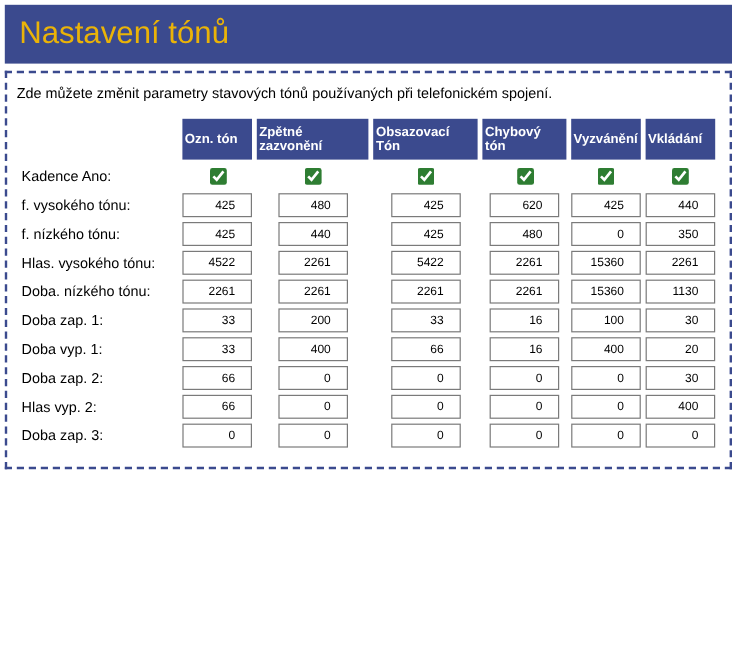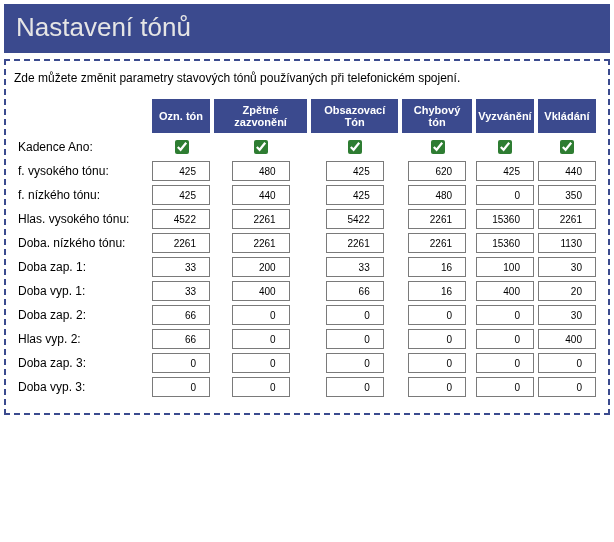--- a/index.html
+++ b/index.html
@@ -7,21 +7,21 @@
     margin: 0;
     padding: 4px;
     font-family: Arial, sans-serif;
     font-size: 12px;
     background: #fff;
     color: #000;
     width: 614px;
   }
   .title-bar {
     background: #3b4a8e;
-    color: #e5e5e5;
+    color: #eab308;
     padding: 8px 12px 10px 12px;
     font-size: 26px;
     font-weight: 300;
     font-family: "Segoe UI Light", "Segoe UI", Arial, sans-serif;
   }
   .panel {
     border: 2px dashed #3b4a8e;
     margin-top: 6px;
     padding: 8px 8px 12px 8px;
   }
@@ -32,21 +32,21 @@
   table.grid {
     border-collapse: separate;
     border-spacing: 4px;
     width: 100%;
   }
   table.grid th {
     background: #3b4a8e;
     color: #fff;
     font-weight: bold;
     font-size: 11px;
-    text-align: center;
+    text-align: left;
     padding: 4px 2px;
     height: 34px;
     vertical-align: middle;
   }
   table.grid th.rowhead-spacer {
     background: transparent;
   }
   table.grid td.rowlabel {
     font-size: 12px;
     color: #000;
@@ -193,25 +193,16 @@
         </tr>
         <tr>
           <td class="rowlabel">Doba zap. 3:</td>
           <td class="cell"><input type="text" class="val" value="0" style=""></td>
           <td class="cell"><input type="text" class="val" value="0" style=""></td>
           <td class="cell"><input type="text" class="val" value="0" style=""></td>
           <td class="cell"><input type="text" class="val" value="0" style=""></td>
           <td class="cell"><input type="text" class="val" value="0" style=""></td>
           <td class="cell"><input type="text" class="val" value="0" style=""></td>
         </tr>
-        <tr>
-          <td class="rowlabel">Doba vyp. 3:</td>
-          <td class="cell"><input type="text" class="val" value="0" style=""></td>
-          <td class="cell"><input type="text" class="val" value="0" style=""></td>
-          <td class="cell"><input type="text" class="val" value="0" style=""></td>
-          <td class="cell"><input type="text" class="val" value="0" style=""></td>
-          <td class="cell"><input type="text" class="val" value="0" style=""></td>
-          <td class="cell"><input type="text" class="val" value="0" style=""></td>
-        </tr>
       </tbody>
   </table>
 
 </div>
 
 </body></html>

